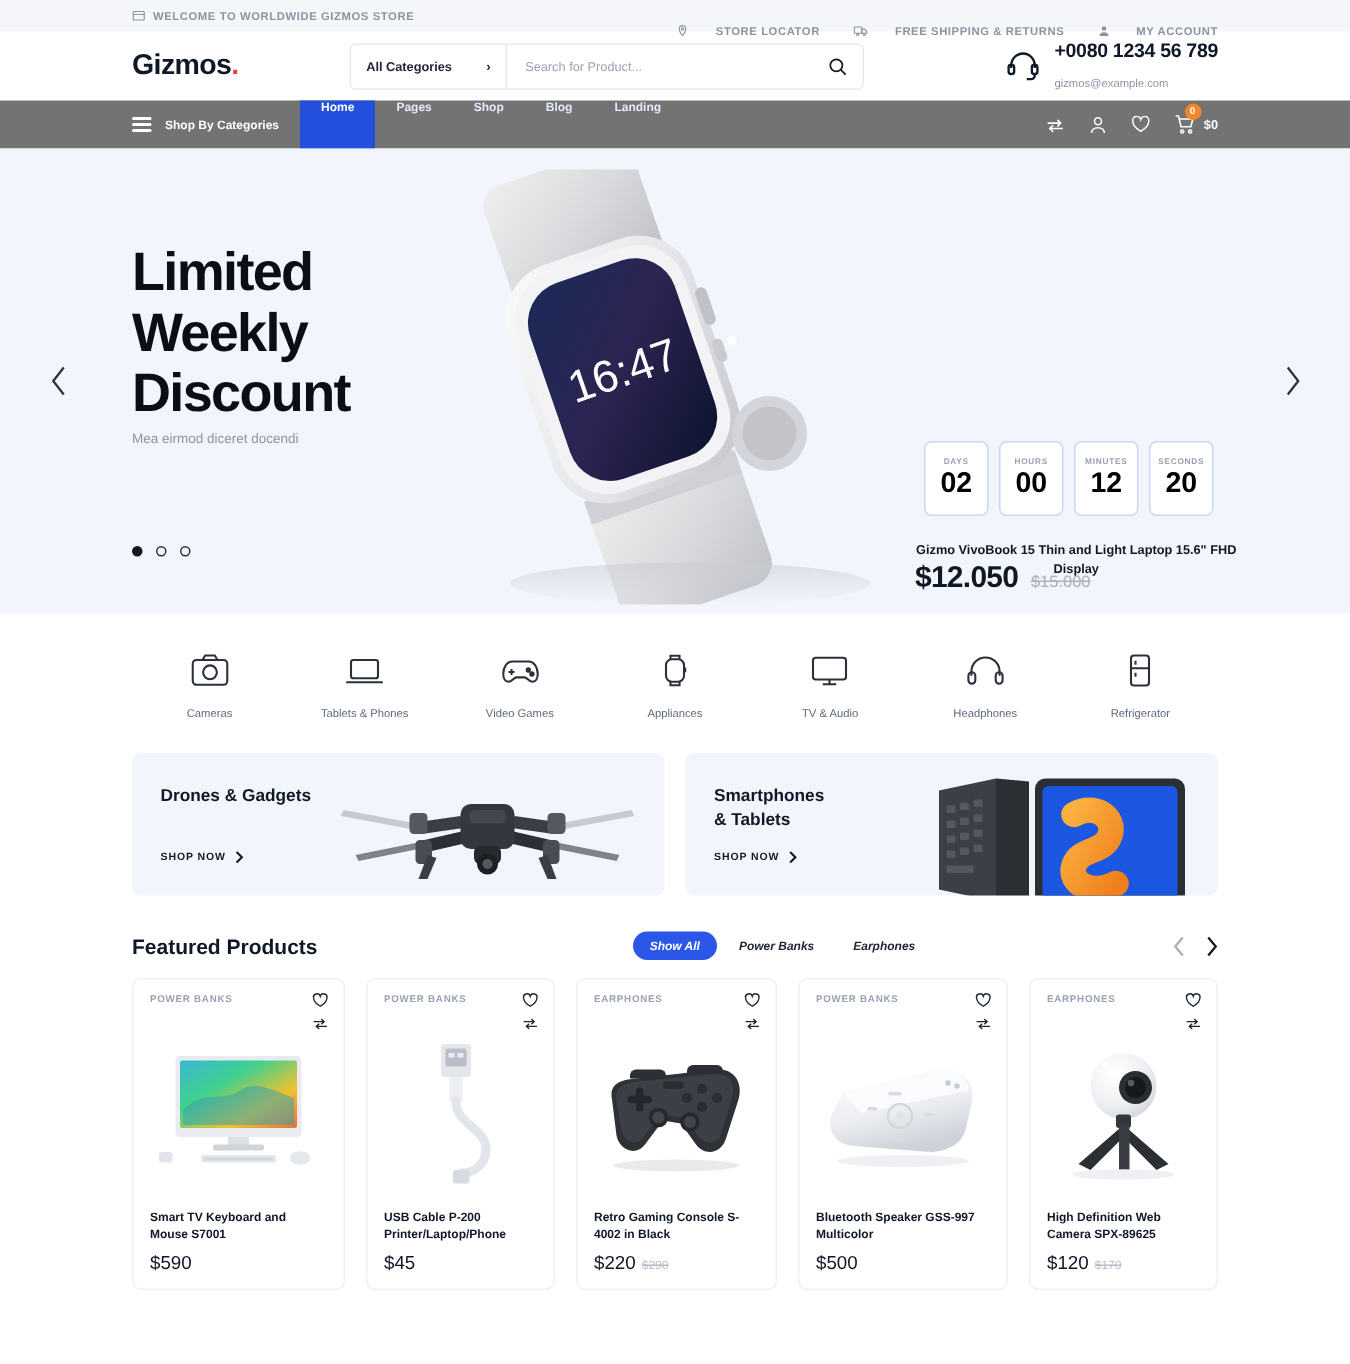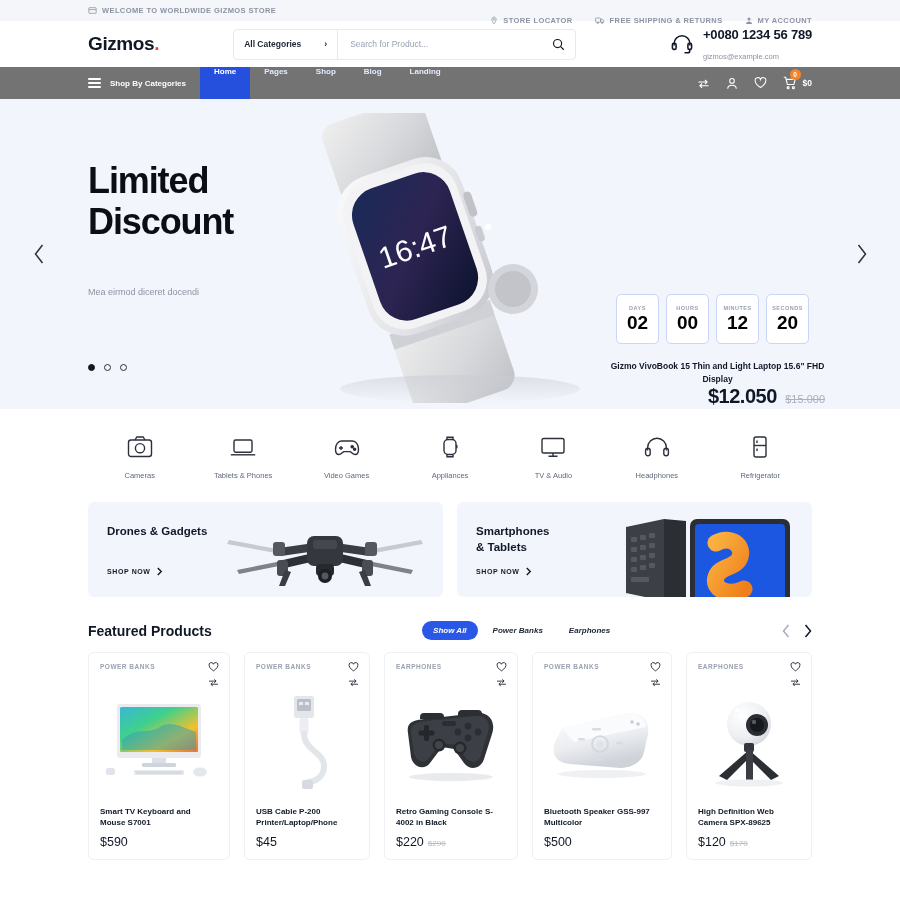--- a/index.html
+++ b/index.html
@@ -14,21 +14,21 @@
   
   .topbar {
     height: 21px; background: #f4f6fa;
     display: flex; align-items: center;
     font-size: 7.5px; letter-spacing: .4px;
     color: #8c93a3; font-weight: 600;
     padding: 0 88px;
   }
   .topbar .tb-left { display:flex; align-items:center; gap:5px; }
   .topbar .tb-right { margin-left:auto; display:flex; align-items:center; gap:22px; }
-  .topbar .tb-item { display:flex; align-items:center; gap:5px;margin-top:20px; }
+  .topbar .tb-item { display:flex; align-items:center; gap:18px;margin-top:20px; }
   .ti { display:inline-flex; align-items:center; justify-content:center; }
 
   
   .header {
     height: 46px; background:#fff;
     display:flex; align-items:center;
     padding: 0 88px;
   }
   .logo { font-size: 19px; font-weight: 700; color:#101828; letter-spacing:-.4px; }
   .logo .dot { color:#e8413a; }
@@ -114,21 +114,21 @@
     width:43px; height:50px; background:#fff;
     border:1px solid #c9d6f5; border-radius:5px;
     display:flex; flex-direction:column; align-items:center; justify-content:center;
   }
   .cd-label { font-size:5.5px; letter-spacing:.5px; color:#9aa1b0; font-weight:600; }
   .cd-val { font-size:19px; font-weight:700; color:#000000; line-height:1.05; margin-top:2px; }
   .hero-prod {
     position:absolute; left:610px; top:261px; width:215px; text-align:center;
     font-size:8.5px; font-weight:700; color:#101828; line-height:1.5;
   }
-  .hero-price { position:absolute; left:610px; top:286px; width:215px; text-align:right; }
+  .hero-price { position:absolute; left:610px; top:275px; width:215px; text-align:left; }
   .hero-price .now { font-size:20px; font-weight:600; color:#101828; letter-spacing:-.5px; }
   .hero-price .was { font-size:11px; color:#aab0bd; text-decoration:line-through; margin-left:4px; }
 
   
   .catrow { display:flex; padding: 26px 88px 0 88px; }
   .cat-cell { flex:1; display:flex; flex-direction:column; align-items:center; cursor:pointer; }
   .cat-cell .lbl { font-size:7.5px; color:#60697d; margin-top:12px; }
 
   
   .promos { display:flex; gap:14px; padding: 22px 88px 0 88px; }
@@ -317,20 +317,21 @@
         <span class="cart-badge">0</span>
         <span class="cart-total">$0</span>
       </span>
     </div>
   </div>
 
   <div class="hero">
 
     <div class="hero-title">
       <div>Limited</div>
+      <div>Weekly</div>
       <div>Discount</div>
     </div>
     <div class="hero-sub">Mea eirmod diceret docendi</div>
 
     <div class="watch-img">
       <svg width="330" height="290" viewBox="0 0 330 290">
         <defs>
           <linearGradient id="strapG" x1="0" y1="0" x2="1" y2="1">
             <stop offset="0%" stop-color="#efefef"></stop>
               <stop offset="55%" stop-color="#d8d9dc"></stop>

